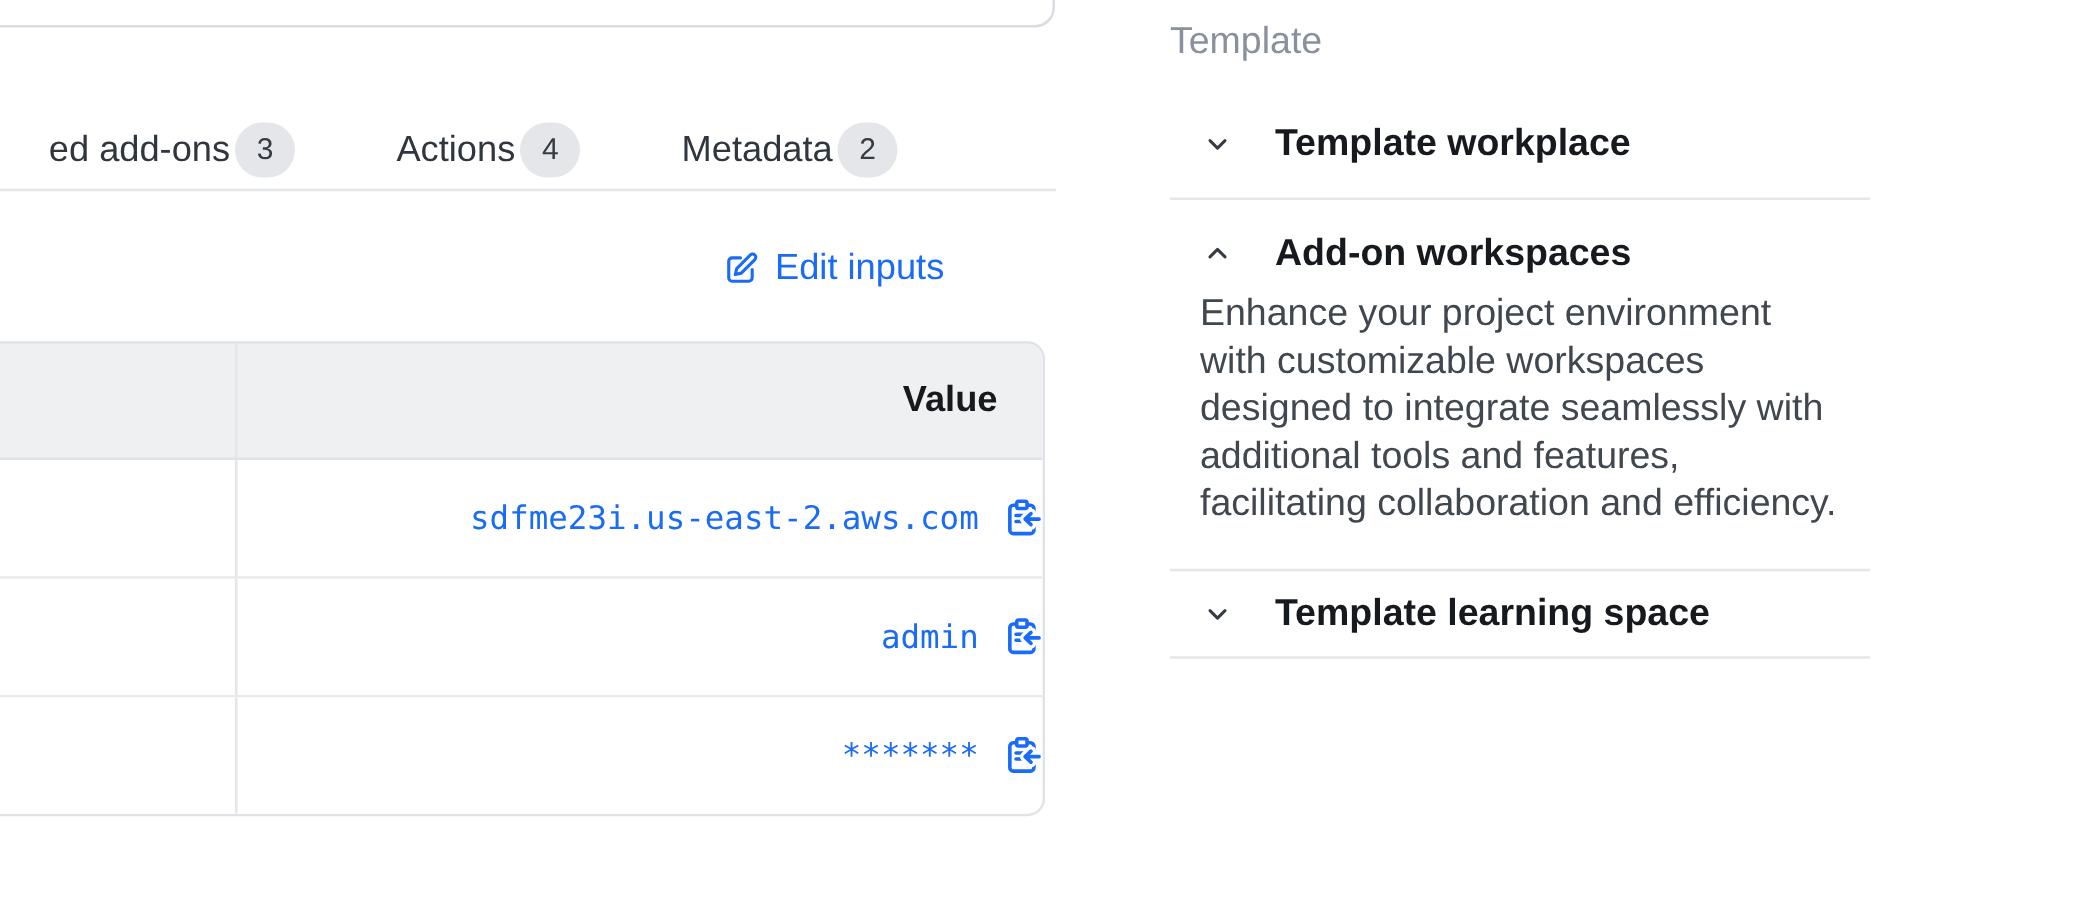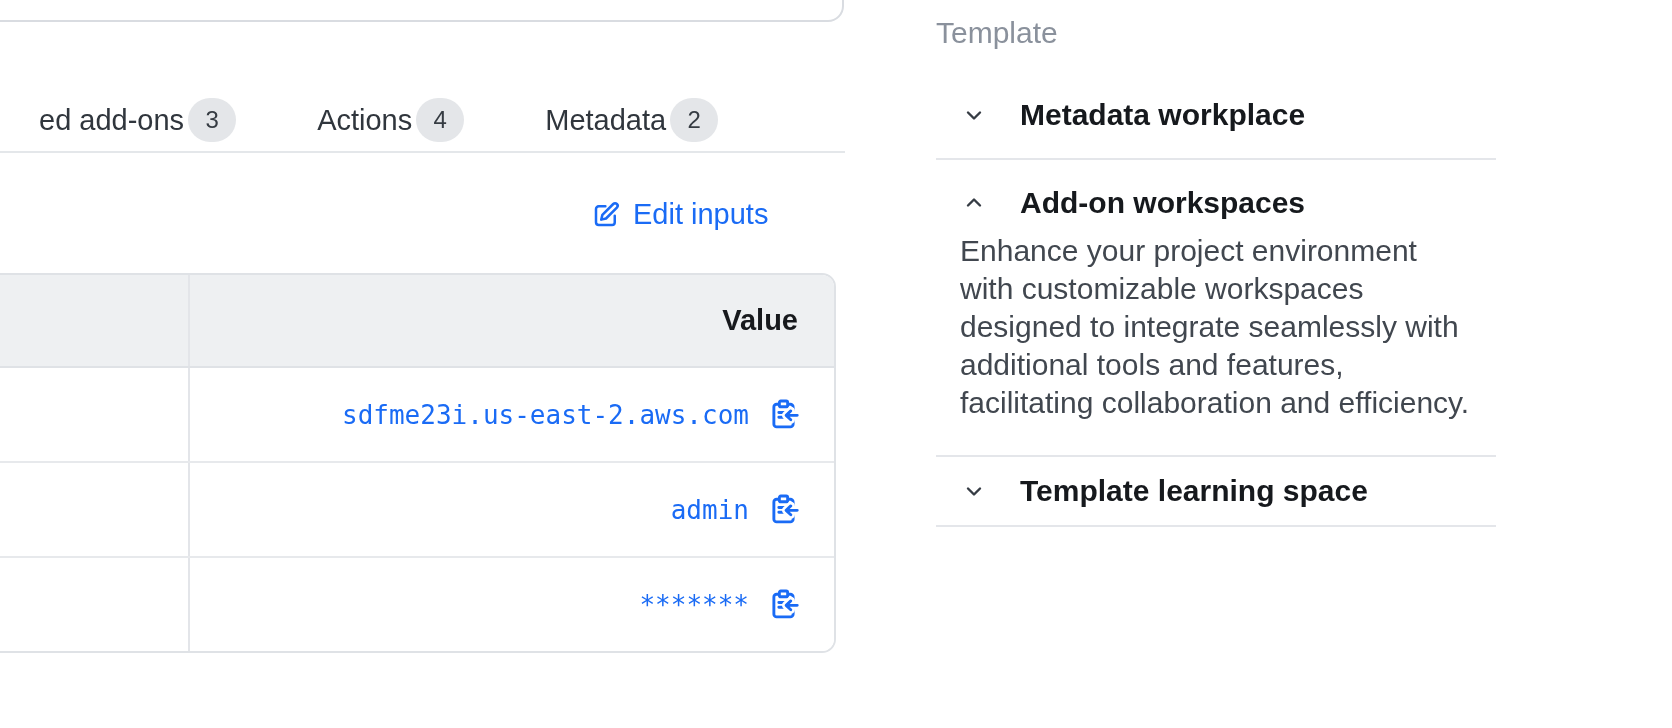--- a/index.html
+++ b/index.html
@@ -15,33 +15,33 @@
   
   .tabs{position:absolute;left:0;top:96px;height:48px;display:flex;align-items:center;gap:42px;}
   .tab{display:flex;align-items:center;gap:4px;font-size:29px;color:#30363d;cursor:pointer;white-space:nowrap;padding-left:39px;}
   .tab-badge{
     height:44px;min-width:48px;padding:0 10px;box-sizing:border-box;border-radius:22px;
     background:#e4e6e9;color:#363c43;font-size:24px;display:flex;align-items:center;justify-content:center;
   }
   .tabs-divider{position:absolute;left:0;top:151px;width:845px;height:2px;background:#e4e7ea;}
   
   .edit-link{
-    position:absolute;left:591px;top:198px;display:flex;align-items:center;gap:12px;
+    position:absolute;left:578px;top:198px;display:flex;align-items:center;gap:12px;
     color:#1a6bf5;font-size:29px;font-weight:500;cursor:pointer;white-space:nowrap;
   }
   
   .inputs-table{
     position:absolute;left:-200px;top:273px;width:1036px;background:#fff;
     border:2px solid #dfe2e6;border-radius:0 14px 14px 0;overflow:hidden;box-sizing:border-box;
   }
   .t-header{height:91px;background:#eef0f2;border-bottom:2px solid #dfe2e6;display:flex;}
   .t-row{height:93px;border-bottom:2px solid #e7e9ec;display:flex;background:#fff;}
   .t-row:last-child{border-bottom:none;}
   .col-name{width:388px;box-sizing:border-box;border-right:2px solid #e3e5e9;}
-  .col-value{flex:1;display:flex;align-items:center;justify-content:flex-end;gap:18px;padding-right:34px;}
+  .col-value{flex:1;display:flex;align-items:center;justify-content:flex-end;gap:18px;}
   .t-header .col-value{font-weight:700;font-size:29px;color:#17191d;padding-right:36px;}
   .mono-value{font-family:"DejaVu Sans Mono",monospace;font-size:26px;color:#1a6bf5;white-space:nowrap;}
   .copy-btn{width:33px;height:33px;display:flex;align-items:center;justify-content:center;cursor:pointer;background:none;border:none;padding:0;}
   
   .resources{position:absolute;left:936px;top:16px;width:560px;}
   .res-title{font-size:30px;color:#8a919c;line-height:34px;}
   .accordion{margin-top:22px;}
   .acc-header{display:flex;align-items:center;gap:34px;padding-left:26px;cursor:pointer;box-sizing:border-box;}
   .acc-title{font-size:30px;line-height:42px;font-weight:700;color:#16191d;white-space:nowrap;}
   .sec-collapsed-1 .acc-header{height:86px;}
@@ -144,21 +144,21 @@
 
     <div class="accordion">
 
       <div class="section sec-collapsed-1">
         <div class="acc-header">
           <span class="chev">
             <svg width="24" height="24" viewBox="0 0 24 24" fill="none" stroke="#363c44" stroke-width="2.4" stroke-linecap="round" stroke-linejoin="round">
               <path d="M6 9.5l6 6 6-6"></path>
             </svg>
           </span>
-          <span class="acc-title">Metadata workplace</span>
+          <span class="acc-title">Template workplace</span>
         </div>
       </div>
 
       <div class="section sec-expanded">
         <div class="acc-header">
           <span class="chev">
             <svg width="24" height="24" viewBox="0 0 24 24" fill="none" stroke="#363c44" stroke-width="2.4" stroke-linecap="round" stroke-linejoin="round">
               <path d="M6 14.5l6-6 6 6"></path>
             </svg>
           </span>

